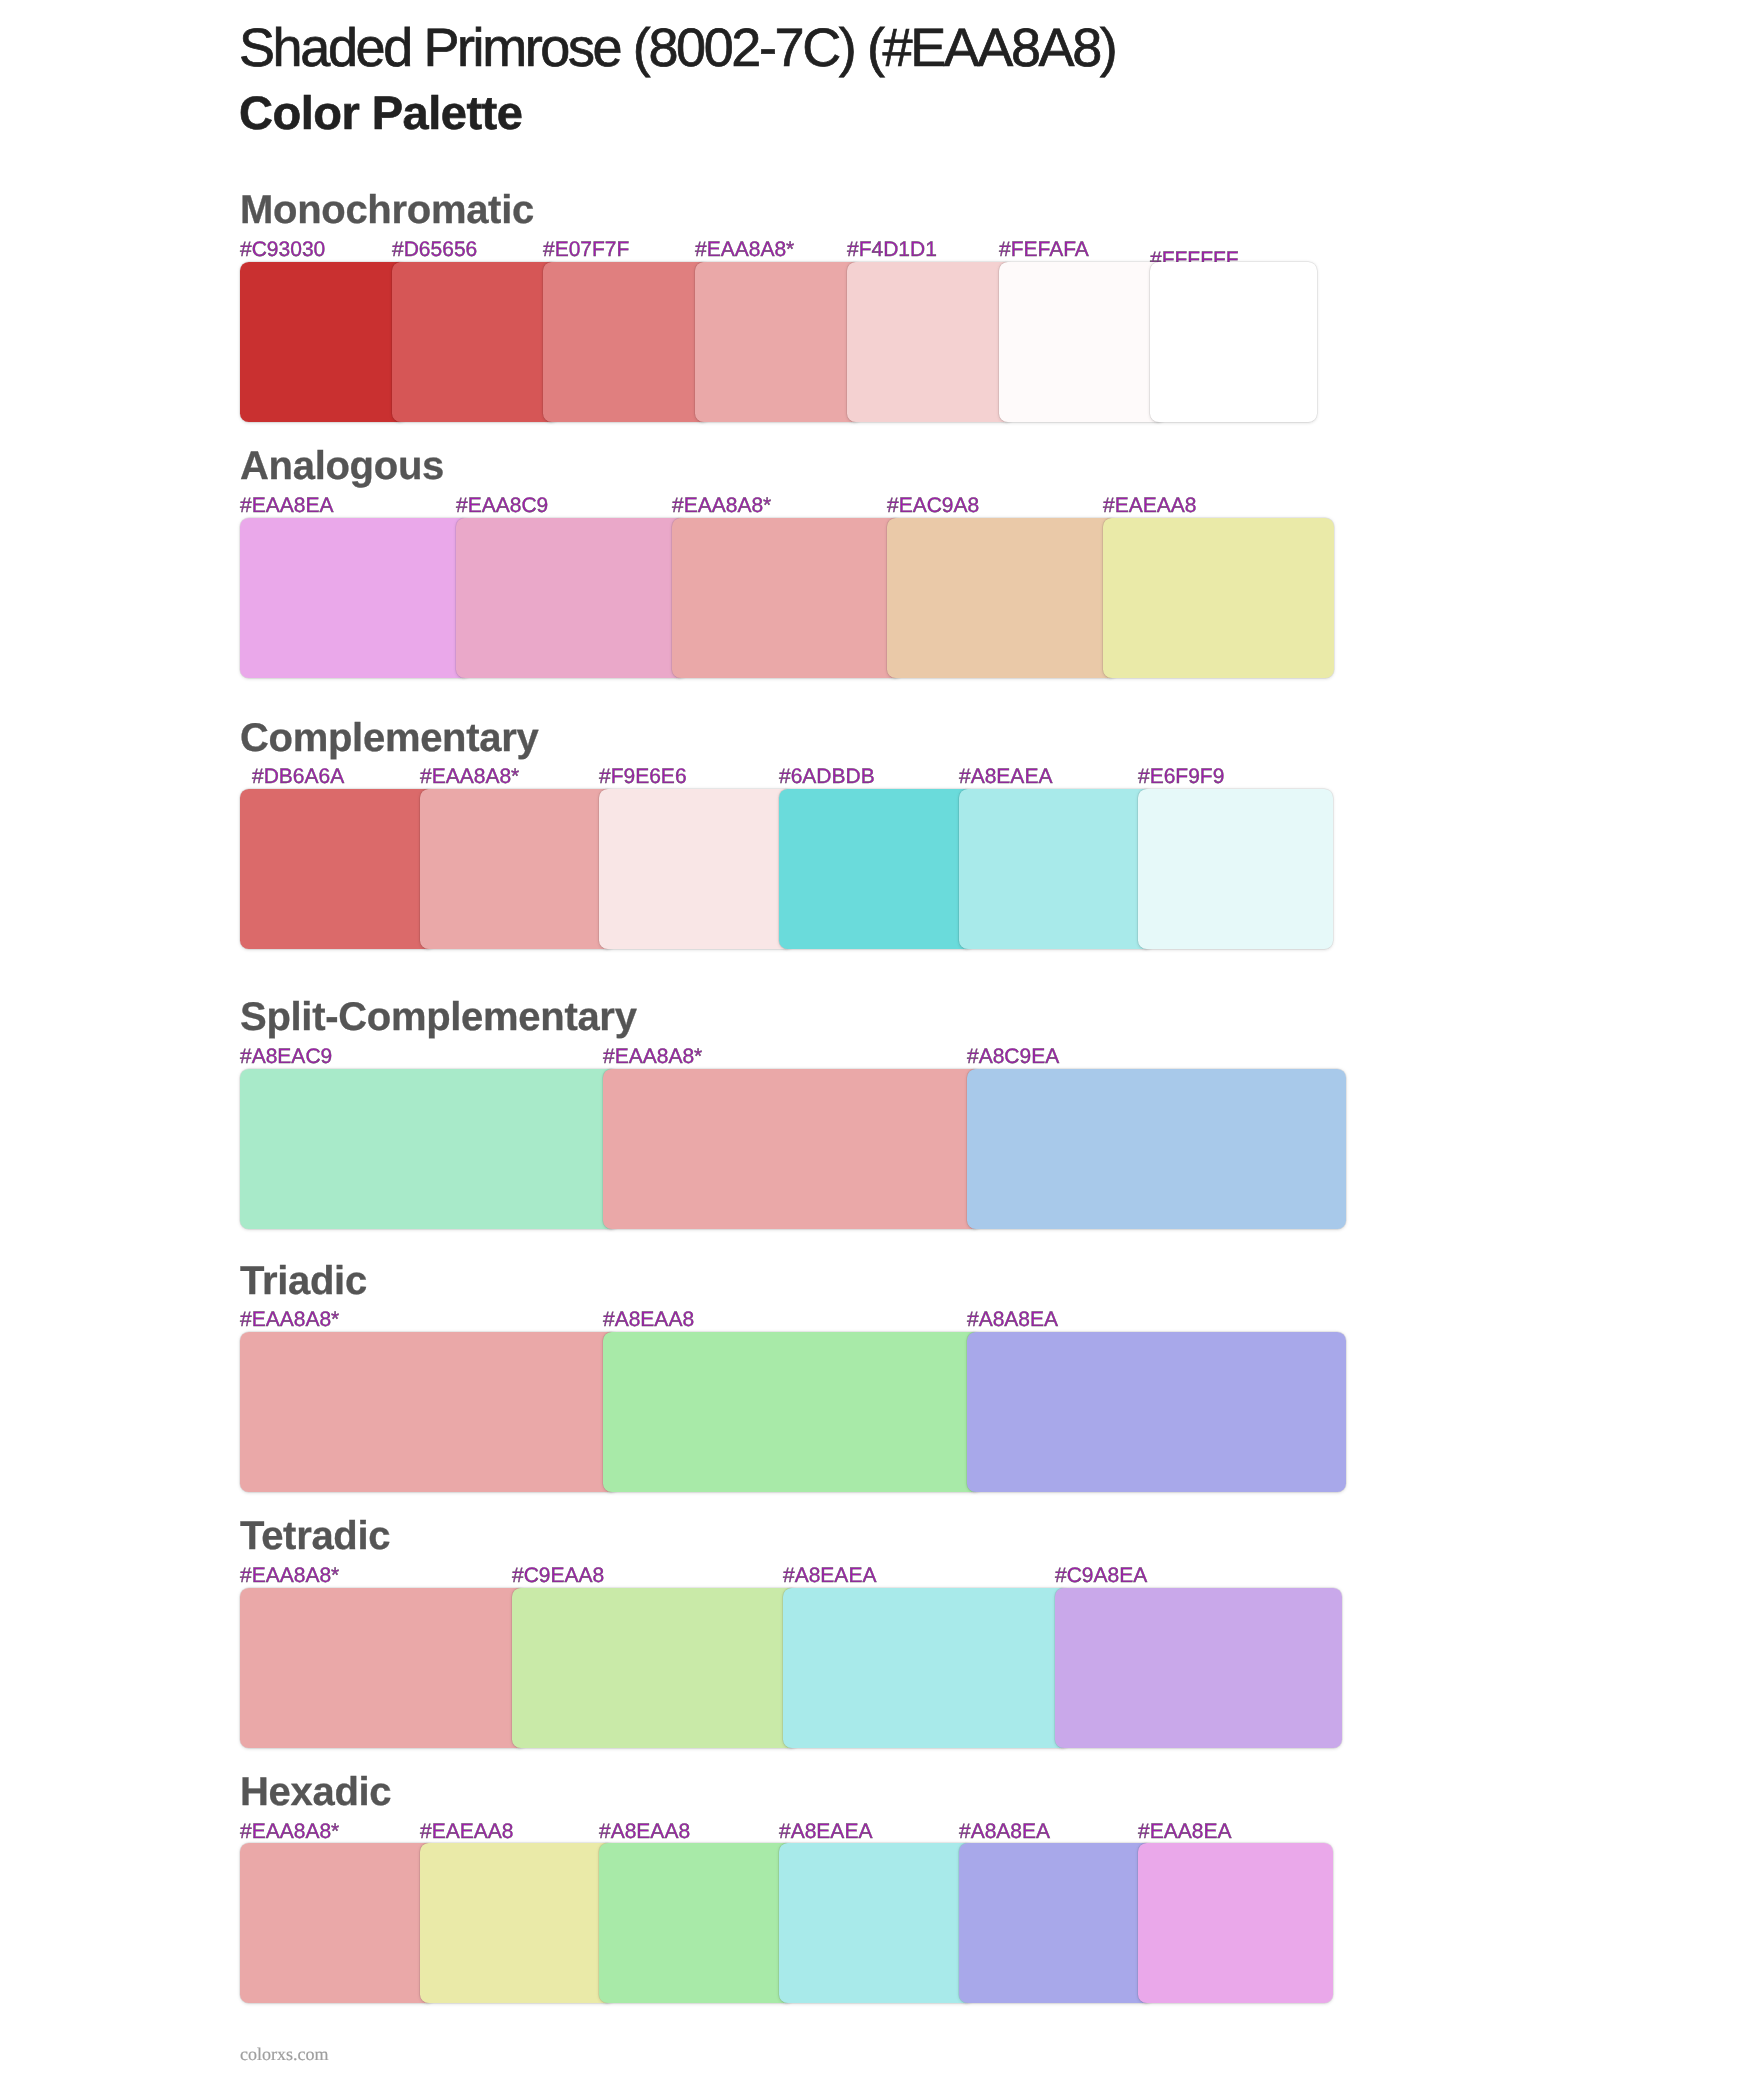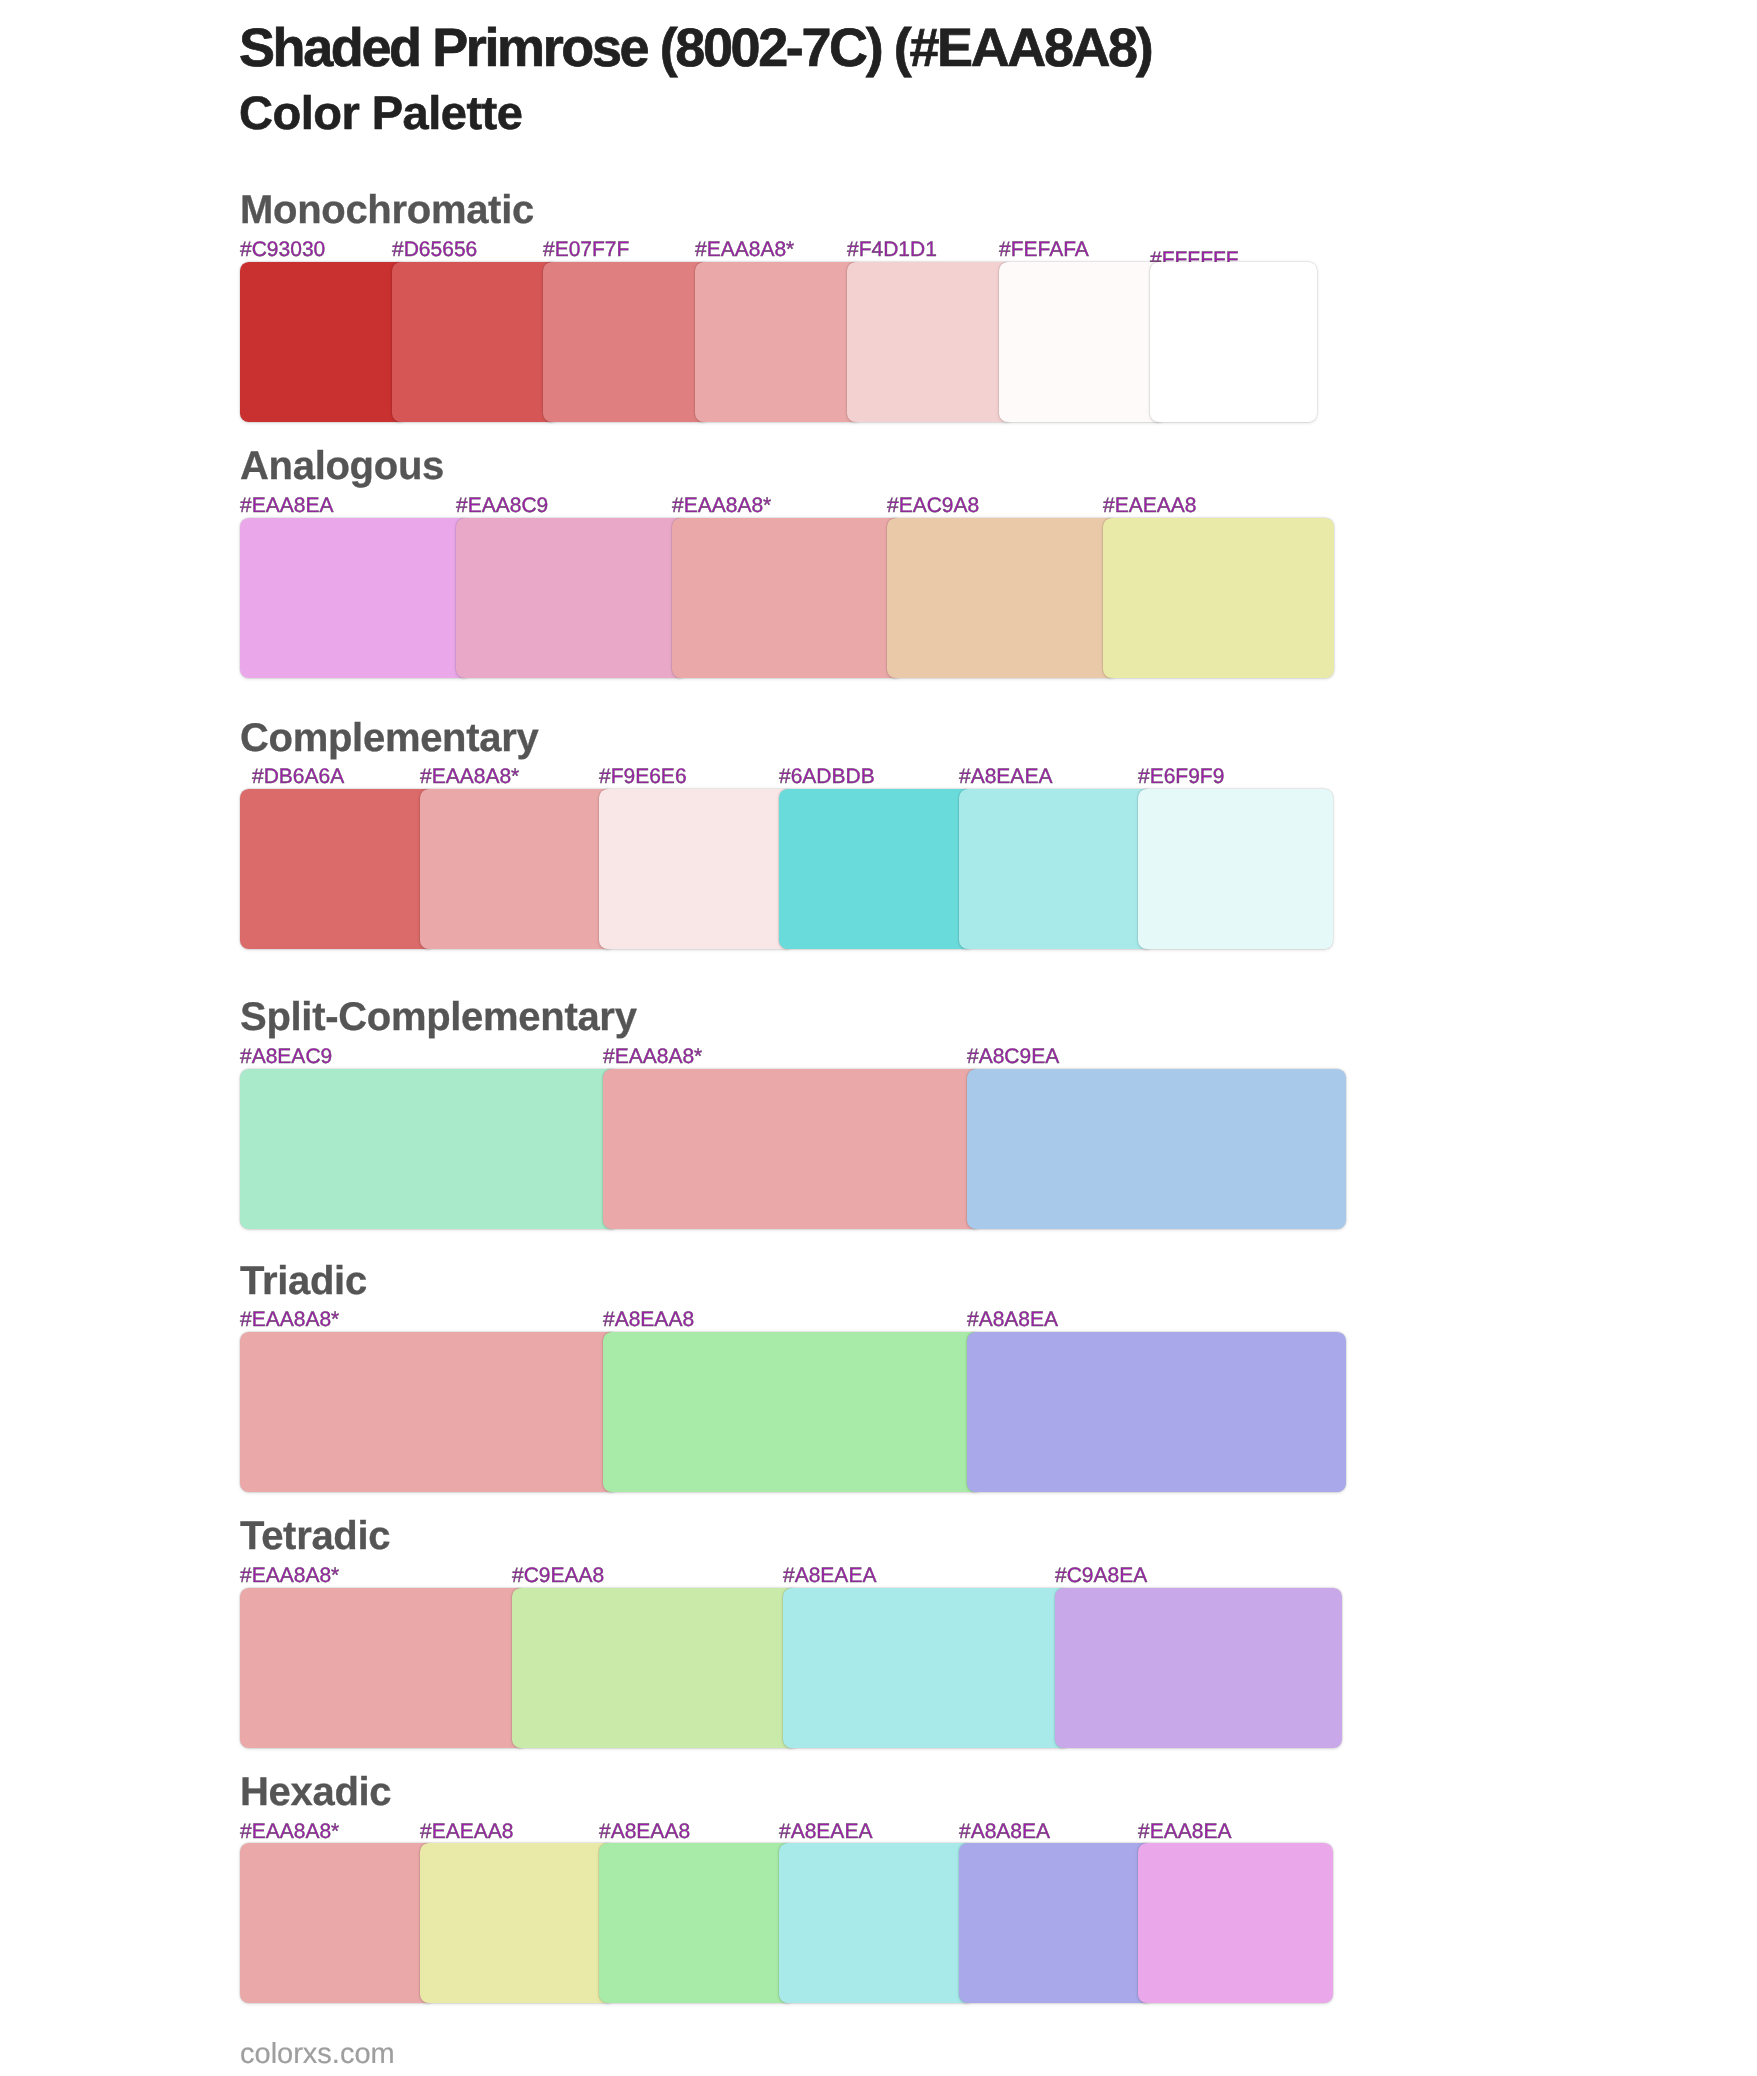--- a/index.html
+++ b/index.html
@@ -9,21 +9,21 @@
        -webkit-font-smoothing:antialiased;
        text-rendering:geometricPrecision;}
   .page-title,.page-subtitle,.section-title,.sw-label,.footer{
        -webkit-font-smoothing:antialiased;
        transform:translateZ(0);}
   .page{position:relative;width:1757px;height:2077px;background:#ffffff;}
 
   
   .page-title{
     position:absolute;left:239px;top:20.5px;margin:0;
-    font-family:"Liberation Sans",sans-serif;font-weight:bold;
+    font-family:"Liberation Sans",sans-serif;font-weight:normal;
     font-size:54px;line-height:54px;color:#212121;
     letter-spacing:-2.4px;white-space:nowrap;
     -webkit-text-stroke:0.7px #212121;
   }
   .page-subtitle{
     position:absolute;left:239px;top:89px;margin:0;
     font-family:"Liberation Sans",sans-serif;font-weight:bold;
     font-size:47px;line-height:47px;color:#212121;
     letter-spacing:-0.5px;white-space:nowrap;
     -webkit-text-stroke:0.6px #212121;
@@ -45,21 +45,21 @@
     -webkit-text-stroke:0.4px #555555;
   }
   .sw{
     position:absolute;height:160px;border-radius:8.8px;
     box-shadow:0 0 0 0.8px rgba(0,0,0,0.07), 0 0.8px 3.2px rgba(0,0,0,0.15);
   }
 
   
   .footer{
     position:absolute;left:240px;top:2043px;
-    font-family:Liberation Sans, sans-serif;font-size:29px;line-height:22.4px;
+    font-family:Liberation Serif, serif;font-size:18px;line-height:22.4px;
     color:#9e9e9e;white-space:nowrap;
     -webkit-text-stroke:0.2px #9e9e9e;
   }
 </style>
 </head>
 <body>
 
 <div class="page">
 
   <h1 class="page-title">Shaded Primrose (8002-7C) (#EAA8A8)</h1>

